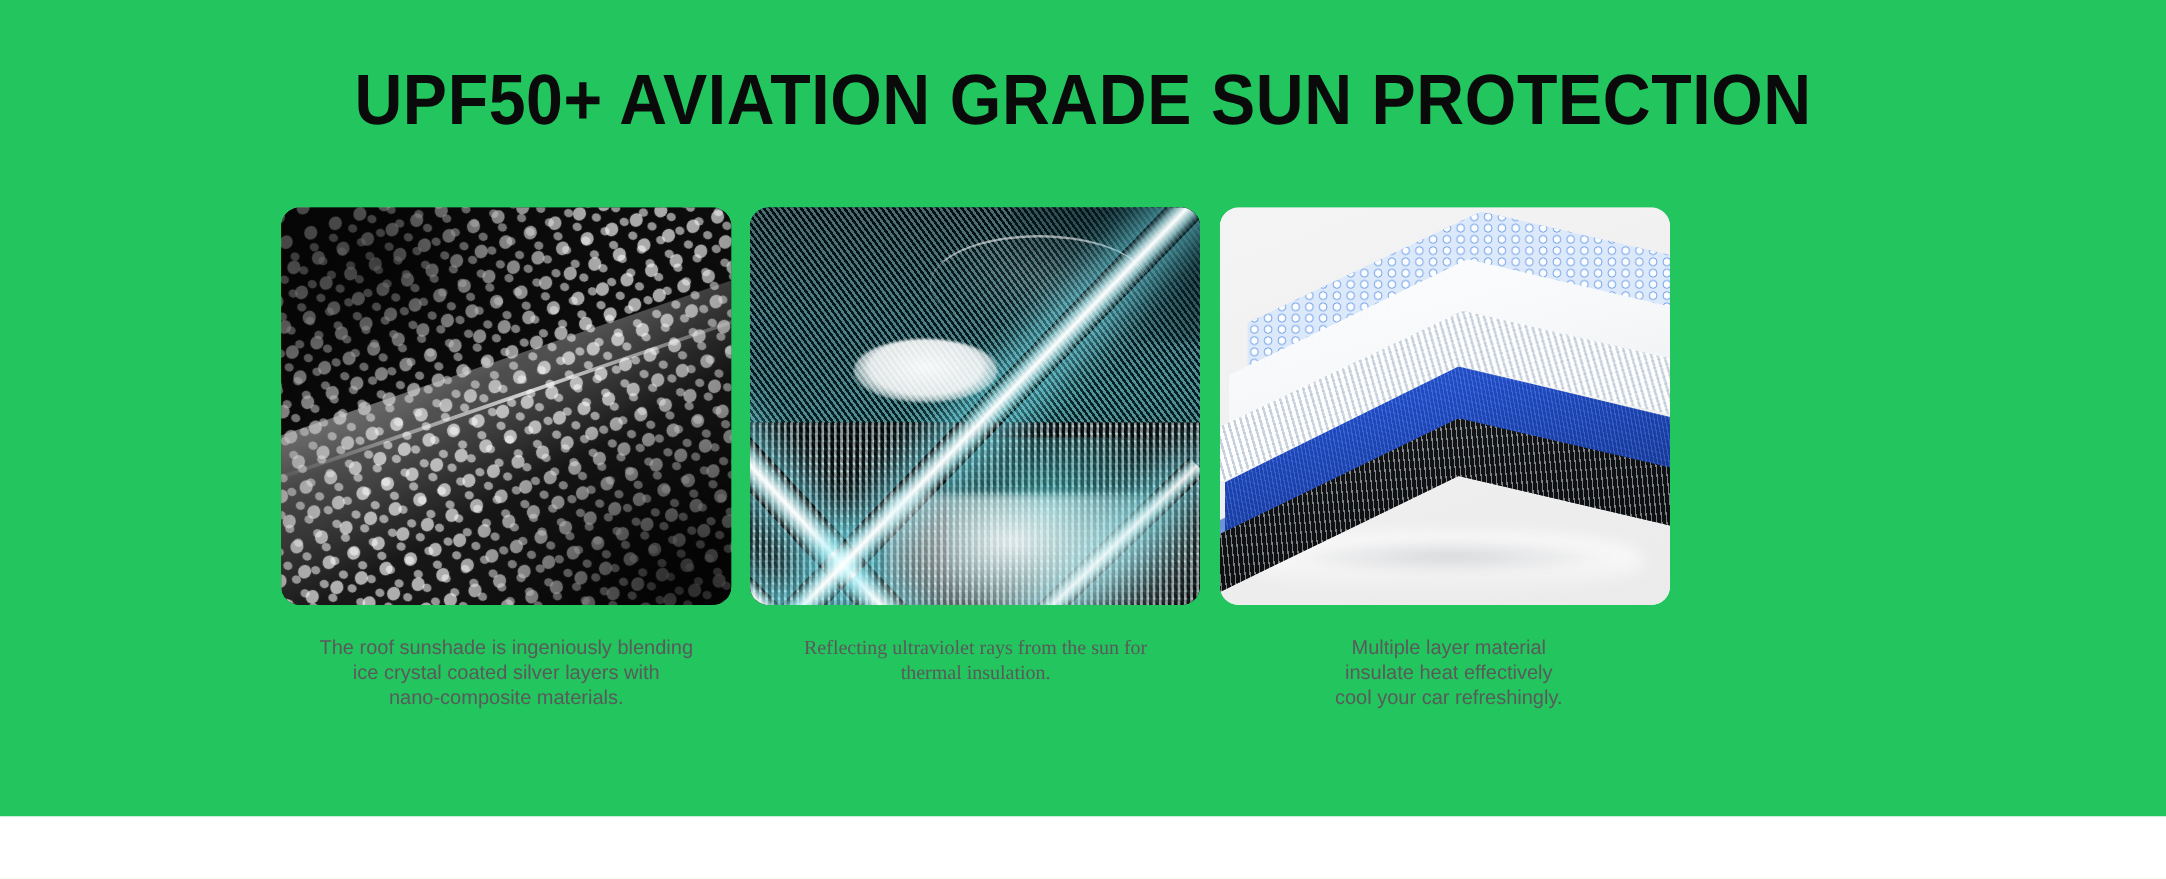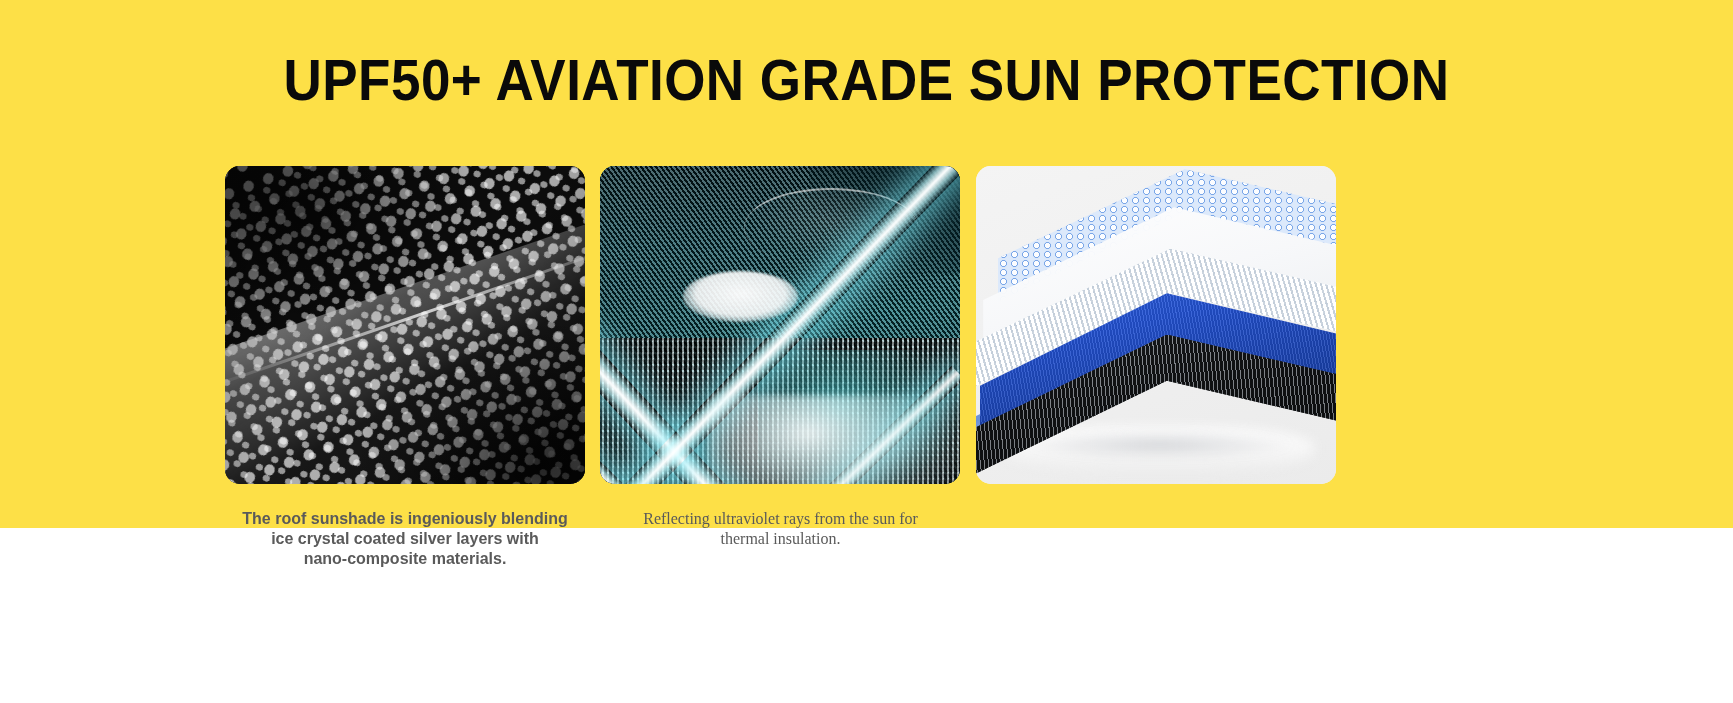--- a/index.html
+++ b/index.html
@@ -10,22 +10,22 @@
     width: 1733px;
     height: 703px;
     background: #ffffff;
     font-family: "Liberation Sans", sans-serif;
     overflow: hidden;
   }
 
   .page {
     position: relative;
     width: 1733px;
-    height: 528px;
-    background: #fde047;
+    height: 653px;
+    background: #22c55e;
   }
 
   
   .title {
     position: absolute;
     top: 48px;
     left: 0;
     width: 1733px;
     text-align: center;
     font-family: "Liberation Sans Narrow", "Liberation Sans", sans-serif;
@@ -376,21 +376,21 @@
   .caption {
     position: absolute;
     top: 0;
     text-align: center;
     font-family: "Liberation Sans", sans-serif;
     font-size: 16px;
     line-height: 20px;
     color: #5a5a5a;
     white-space: pre-line;
   }
-  .caption-1 { left: -18px; width: 396px; font-weight: bold; }
+  .caption-1 { left: -18px; width: 396px; }
   .caption-2 { left: 361px; width: 389px; font-family: Liberation Serif, serif; }
   .caption-3 { left: 739px; width: 390px; }
 </style>
 </head>
 <body>
 
 <div class="page">
 
   <div class="title">UPF50+ AVIATION GRADE SUN PROTECTION</div>
 
@@ -438,15 +438,18 @@
     </div>
 
   </div>
 
   <div class="captions">
     <div class="caption caption-1">The roof sunshade is ingeniously blending
 ice crystal coated silver layers with
 nano-composite materials.</div>
     <div class="caption caption-2">Reflecting ultraviolet rays from the sun for
 thermal insulation.</div>
+    <div class="caption caption-3">Multiple layer material
+insulate heat effectively
+cool your car refreshingly.</div>
   </div>
 
 </div>
 
 </body></html>

